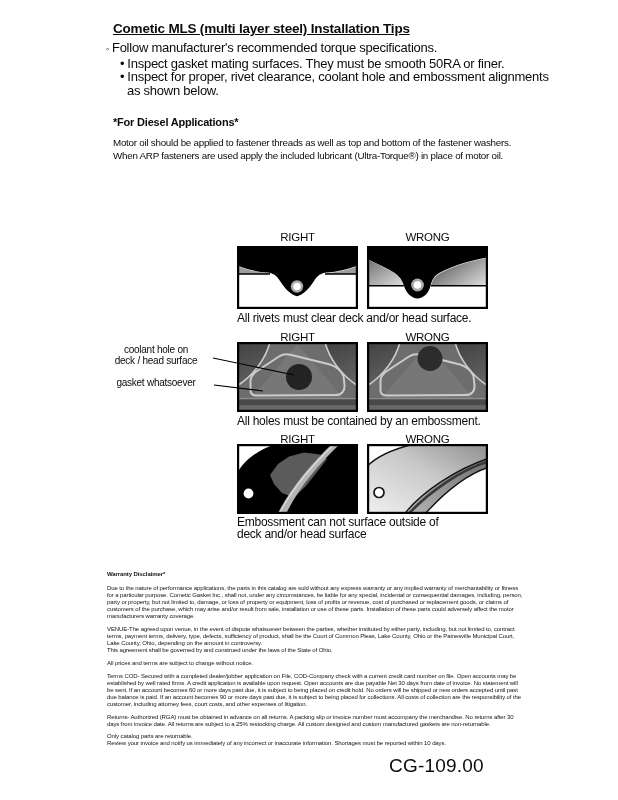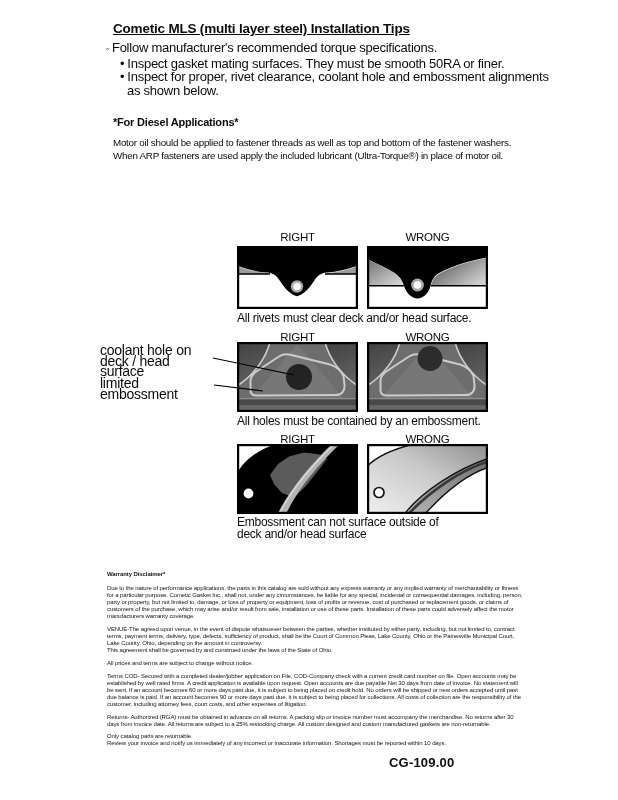--- a/index.html
+++ b/index.html
@@ -19,30 +19,30 @@
 
   .diesel{position:absolute;left:113px;top:116px;width:420px;font-size:9.8px;
           letter-spacing:-0.25px;line-height:13.2px;}
   .diesel .dh{font-size:11px;font-weight:bold;letter-spacing:-0.2px;margin:0 0 7px 0;}
   .diesel p{margin:0 0 12px 0;}
 
   .diagrams{position:absolute;left:0;top:230px;width:618px;height:325px;}
   .dlabel{position:absolute;width:121px;text-align:center;font-size:11.5px;letter-spacing:-0.3px;}
   .dbox{position:absolute;line-height:0;}
   .caption{position:absolute;font-size:12px;letter-spacing:-0.25px;line-height:11.5px;}
-  .ann{position:absolute;left:100px;width:112px;text-align:left;font-size:14px;
+  .ann{position:absolute;left:100px;width:112px;text-align:center;font-size:10px;
        letter-spacing:-0.25px;line-height:10.5px;}
   svg.leader{position:absolute;left:0;top:0;pointer-events:none;}
 
   .disclaimer{position:absolute;left:107px;top:571px;width:418px;font-size:6px;
               letter-spacing:-0.1px;line-height:7.1px;color:#151515;}
   .disclaimer .head{font-weight:bold;margin:0 0 7px 0;}
   .dp{margin:0 0 5.5px 0;}
 
-  .footer-code{position:absolute;left:389px;top:755px;font-size:13px;letter-spacing:0.2px;font-weight:bold;}
+  .footer-code{position:absolute;left:389px;top:755px;font-size:19px;letter-spacing:0.2px;}
 </style>
 </head>
 <body>
 
 <div class="page">
 
   <div class="title">Cometic MLS (multi layer steel) Installation Tips</div>
 
   <div class="bullets">
     <ul>
@@ -114,21 +114,21 @@
     </div>
     <div class="caption" style="left:237px;top:83px">All rivets must clear deck and/or head surface.</div>
 
     <div class="dlabel" style="left:237px;top:101px">RIGHT</div>
     <div class="dlabel" style="left:367px;top:101px">WRONG</div>
 
     <div class="ann" style="top:115px">
       <div>coolant hole on</div>
       <div>deck / head surface</div>
     </div>
-    <div class="ann" style="top:148px">limited embossment</div>
+    <div class="ann" style="top:148px">gasket whatsoever</div>
 
     <div class="dbox" style="left:237px;top:112px">
       <svg width="121" height="70" viewBox="0 0 121 70">
         <rect width="121" height="70" fill="#6d6d6d"></rect>
         <path d="M60.5,2 L108,58 H13 Z" fill="#777777"></path>
         <path d="M0,0 H33 C29,16 17,33 0,44 Z" fill="url(#boreg)"></path>
         <path d="M33,0 C29,16 17,33 0,44" stroke="#cfcfcf" stroke-width="1.6" fill="none"></path>
         <path d="M121,0 H88 C92,16 104,33 121,44 Z" fill="url(#boreg)"></path>
         <path d="M88,0 C92,16 104,33 121,44" stroke="#cfcfcf" stroke-width="1.6" fill="none"></path>
         <rect y="56" width="121" height="1.4" fill="#8f8f8f"></rect>

